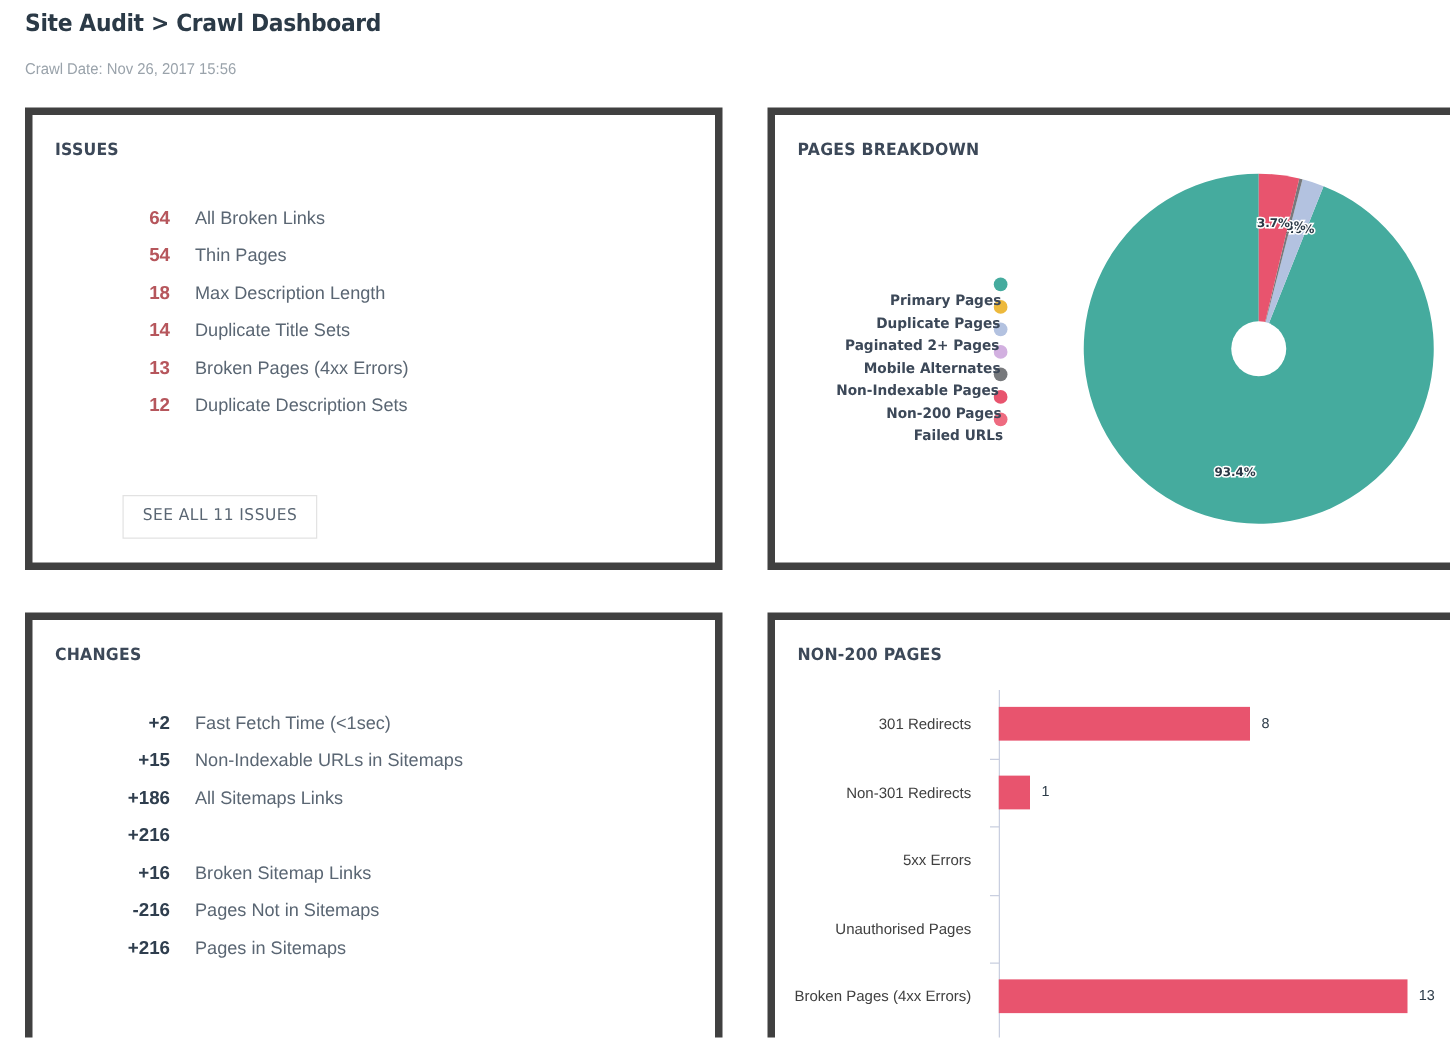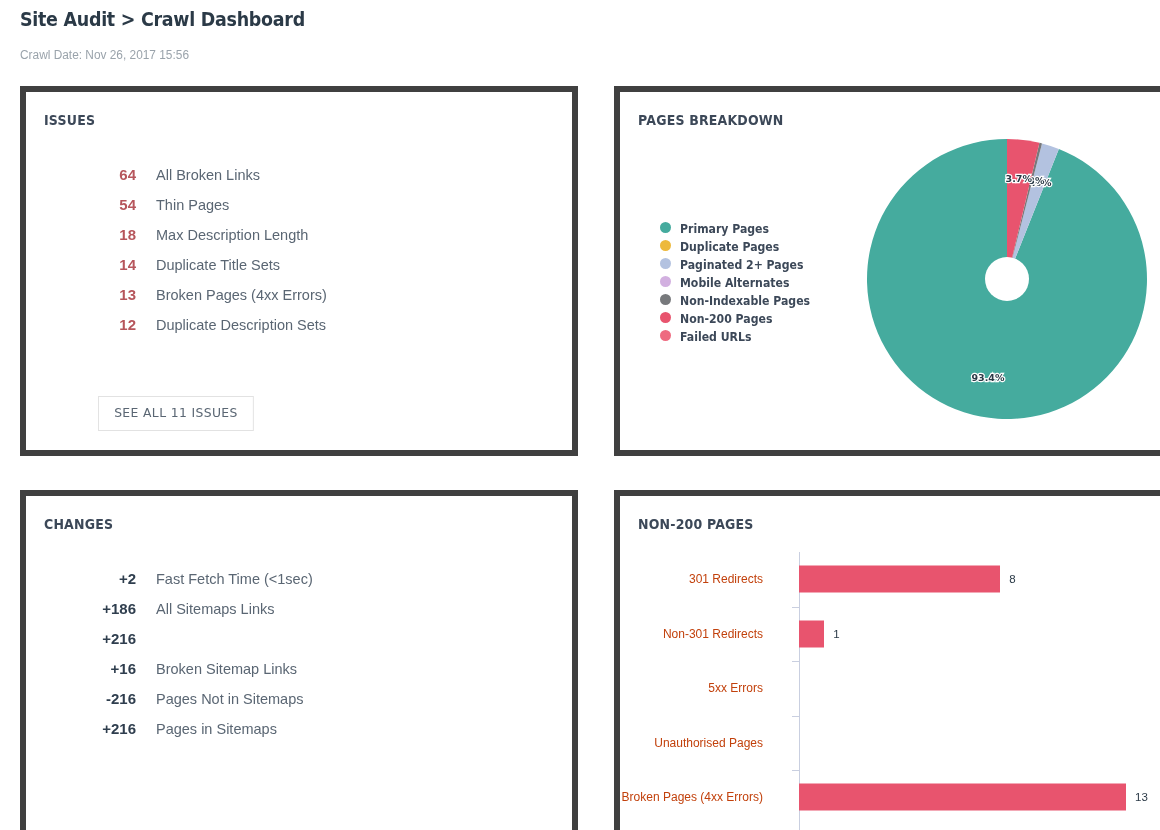--- a/index.html
+++ b/index.html
@@ -123,22 +123,23 @@
     position: absolute;
     left: 0; top: 0; width: 100%; height: 100%;
   }
   .pie-legend {
     position: absolute;
     left: 40px;
     top: 130px;
   }
   .legend-row {
     display: flex;
-    align-items: flex-start;
+    align-items: flex-end;
     height: 18px;
+    flex-direction: column;
   }
   .legend-dot {
     width: 11px;
     height: 11px;
     border-radius: 50%;
     flex: 0 0 11px;
   }
   .legend-label {
     margin-left: 9px;
     font-family: "DejaVu Sans", sans-serif;
@@ -169,25 +170,25 @@
   .bar-chart {
     position: absolute;
     left: 0; top: 56px; width: 100%; height: 330px;
   }
   .bar-row {
     position: relative;
     height: 54.5px;
   }
   .bar-axis-label {
     position: absolute;
-    right: 403px;
+    right: 389px;
     top: 50%;
     transform: translateY(-50%);
     font-size: 12px;
-    color: #c2410c;
+    color: #404040;
     white-space: nowrap;
     text-align: center;
   }
   .bar-track {
     position: absolute;
     left: 179px;
     right: 10px;
     top: 0;
     bottom: 0;
   }
@@ -309,20 +310,24 @@
 </div>
 
 <div class="card" id="card-changes">
   <div class="card-title">CHANGES</div>
   <div class="metric-list">
     <div class="metric-row">
       <div class="metric-value">+2</div>
       <div class="metric-label">Fast Fetch Time (&lt;1sec)</div>
     </div>
     <div class="metric-row">
+      <div class="metric-value">+15</div>
+      <div class="metric-label">Non-Indexable URLs in Sitemaps</div>
+    </div>
+    <div class="metric-row">
       <div class="metric-value">+186</div>
       <div class="metric-label">All Sitemaps Links</div>
     </div>
     <div class="metric-row">
       <div class="metric-value">+216</div>
       <div class="metric-label"></div>
     </div>
     <div class="metric-row">
       <div class="metric-value">+16</div>
       <div class="metric-label">Broken Sitemap Links</div>

